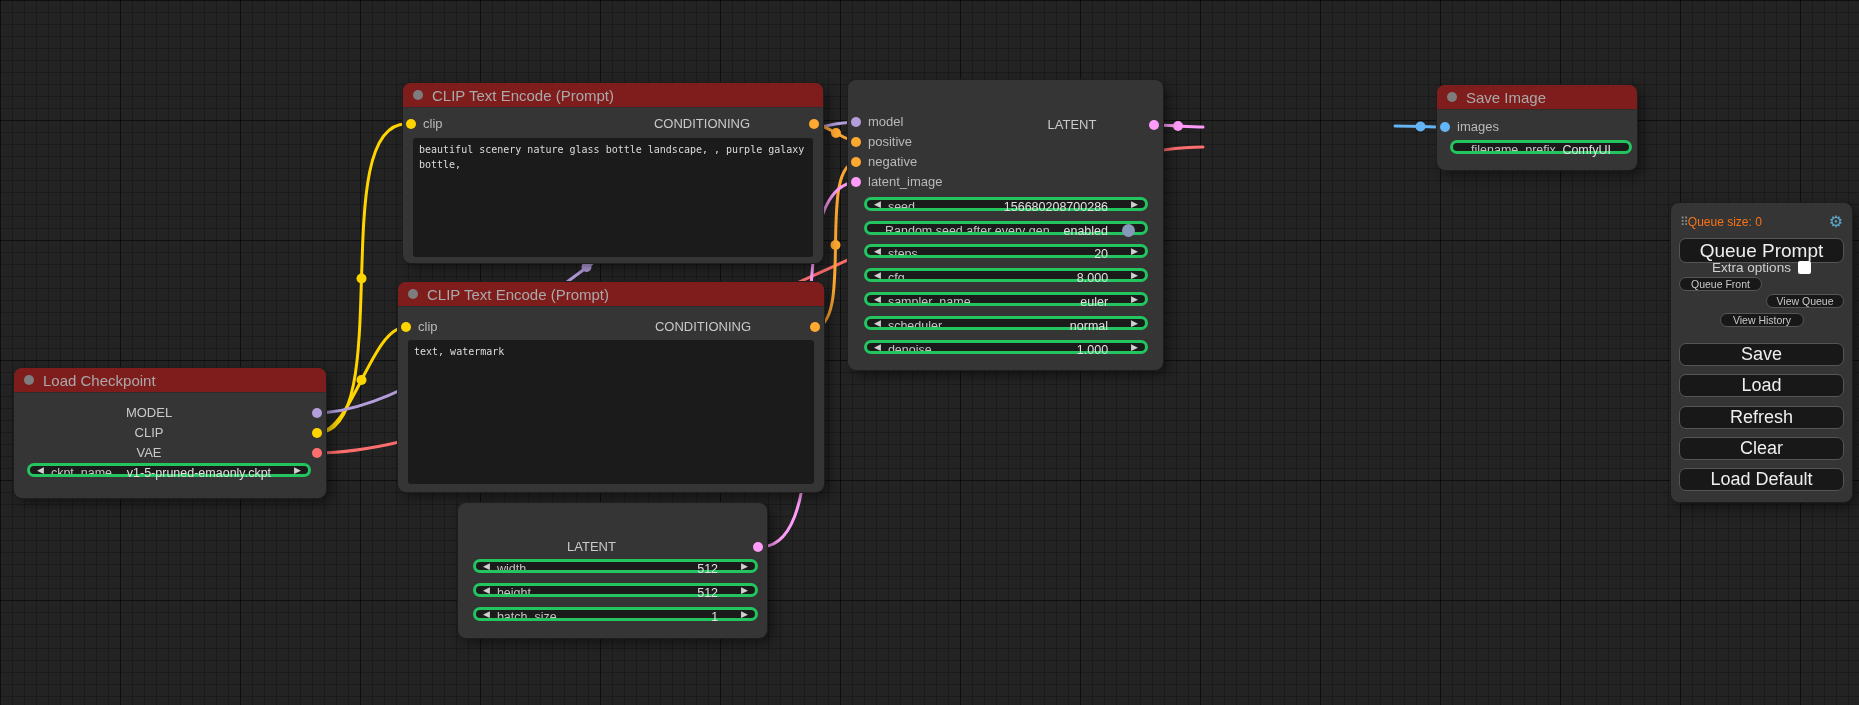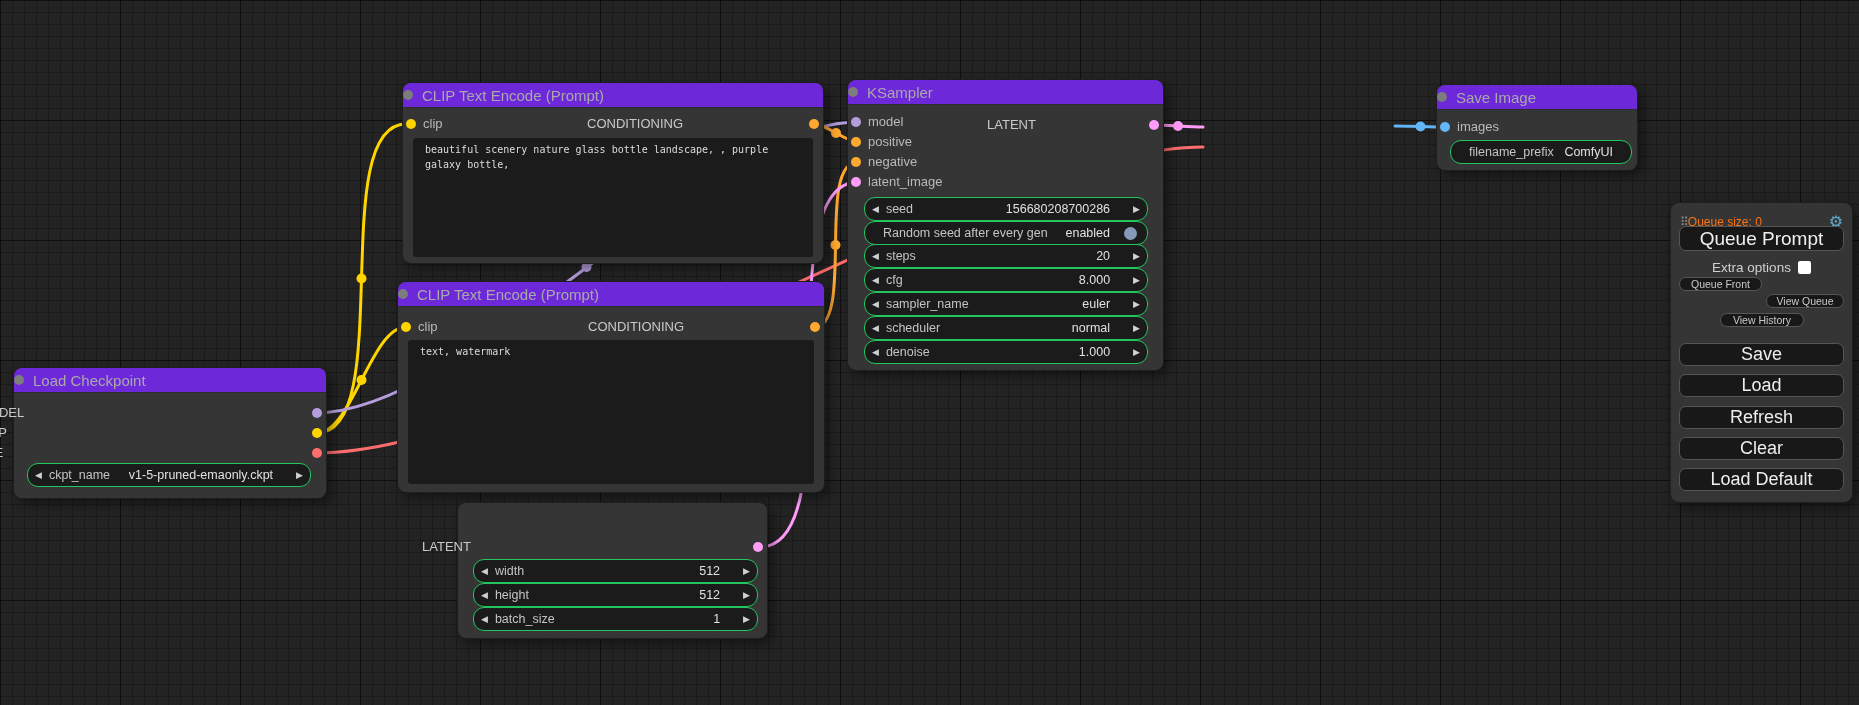--- a/index.html
+++ b/index.html
@@ -13,50 +13,50 @@
       linear-gradient(90deg, rgba(0,0,0,0.22) 1px, transparent 1px);
     background-size:120px 120px,120px 120px,12px 12px,12px 12px;
     font-family:"Liberation Sans", sans-serif;
   }
   #wires{position:absolute;left:0;top:0;z-index:1;}
   .node{
     position:absolute;z-index:2;background:#353535;border-radius:8px;
     box-shadow:0 0 0 1px #1e1e1e, 5px 5px 12px rgba(0,0,0,0.45);
   }
   .node-title{
-    height:24px;background:#6d28d9;border-radius:8px 8px 0 0;
-    display:flex;align-items:center;padding-left:0;
+    height:24px;background:#7f1d1d;border-radius:8px 8px 0 0;
+    display:flex;align-items:center;padding-left:10px;
     border-bottom:1px solid #2d2d2d;
   }
   .tdot{width:10px;height:10px;border-radius:50%;background:#7d7d7d;flex:0 0 auto;}
   .ttext{color:#a9a9a9;font-size:15px;margin-left:9px;white-space:nowrap;}
   .slot{position:absolute;height:20px;line-height:20px;font-size:13px;}
   .slot .sdot{position:absolute;width:10px;height:10px;border-radius:50%;top:5px;}
   .slot.in{left:0;color:#b9b9b9;padding-left:20px;}
   .slot.in .sdot{left:3px;}
-  .slot.out{right:0;color:#c9c9c9;text-align:left;padding-right:36px;}
+  .slot.out{right:0;color:#c9c9c9;text-align:center;padding-right:21px;}
   .slot.out .sdot{right:4px;}
   .c-model{background:#b39ddb}.c-clip{background:#ffd500}.c-vae{background:#ff6e6e}
   .c-cond{background:#ffa931}.c-latent{background:#ff9cf9}.c-image{background:#64b5f6}
   .widget{
-    position:absolute;height:24px;background:#1b1b1b;border:1px solid #22c55e;
-    border-radius:11px;display:flex;align-items:center;box-sizing:border-box;
+    position:absolute;height:14px;background:#1b1b1b;border:3px solid #22c55e;
+    border-radius:11px;display:flex;box-sizing:border-box;
     padding:0 7px;font-size:12.5px;color:#c4c4c4;
   }
   .widget .arrow{font-size:9px;color:#d0d0d0;flex:0 0 auto;line-height:1;}
   .widget .wlabel{margin-left:7px;flex:1 1 auto;white-space:nowrap;overflow:hidden;}
   .widget .wvalue{color:#e0e0e0;margin-right:23px;white-space:nowrap;}
   .widget.noarrow{padding:0 10px 0 18px;}
   .widget.noarrow .wlabel{margin-left:0;}
   .widget.noarrow .wvalue{margin-right:8px;}
   .toggle{width:13px;height:13px;border-radius:50%;background:#8699b8;margin-left:6px;flex:0 0 auto;}
   .prompt{
     position:absolute;background:#1b1b1b;border-radius:3px;color:#dcdcdc;
     font-family:"DejaVu Sans Mono", monospace;font-size:10px;line-height:15px;
-    padding:4px 12px;box-sizing:border-box;white-space:pre-wrap;word-break:break-word;
+    padding:4px 6px;box-sizing:border-box;white-space:pre-wrap;word-break:break-word;
   }
   
   #queue{
     position:absolute;z-index:3;left:1671px;top:203px;width:181px;height:299px;
     background:#353535;border-radius:8px;box-shadow:0 0 0 1px #1e1e1e, 5px 5px 14px rgba(0,0,0,0.5);
     box-sizing:border-box;
   }
   #queue .hdr{position:absolute;left:0;top:8px;width:100%;height:22px;display:flex;align-items:center;}
   #queue .drag{color:#8a8a8a;font-size:12px;margin-left:9px;letter-spacing:-1px;}
   #queue .qtitle{flex:1;text-align:left;color:#f97316;font-size:12px;}
@@ -152,24 +152,20 @@
     </div>
     <div class="widget" style="left:15px;top:104px;width:285px">
       <span class="arrow">◀</span>
       <span class="wlabel">batch_size</span>
       <span class="wvalue">1</span>
       <span class="arrow">▶</span>
     </div>
   </div>
 
   <div class="node" style="left:848px;top:80px;width:315px;height:290px">
-    <div class="node-title">
-      <span class="tdot"></span>
-      <span class="ttext">KSampler</span>
-    </div>
     <div class="slot in" style="top:32px;width:160px"><span class="sdot c-model"></span><span>model</span></div>
     <div class="slot in" style="top:52px;width:160px"><span class="sdot c-cond"></span><span>positive</span></div>
     <div class="slot in" style="top:72px;width:160px"><span class="sdot c-cond"></span><span>negative</span></div>
     <div class="slot in" style="top:92px;width:160px"><span class="sdot c-latent"></span><span>latent_image</span></div>
     <div class="slot out" style="top:35px;width:140px"><span>LATENT</span><span class="sdot c-latent"></span></div>
 
     <div class="widget" style="left:16px;top:117px;width:284px">
       <span class="arrow">◀</span>
       <span class="wlabel">seed</span>
       <span class="wvalue">156680208700286</span>
@@ -224,21 +220,21 @@
       <span class="wvalue">ComfyUI</span>
     </div>
   </div>
 
   <div id="queue">
     <div class="hdr">
       <span class="drag">⠿</span>
       <span class="qtitle">Queue size: 0</span>
       <span class="gear">⚙</span>
     </div>
-    <div class="qbtn" style="top:23px;height:25px;font-size:19px">Queue Prompt</div>
+    <div class="qbtn" style="top:35px;height:25px;font-size:19px">Queue Prompt</div>
     <div class="extra">
       <span>Extra options</span>
       <span class="chk"></span>
     </div>
     <div class="qbtn small" style="left:8px;top:74px;width:83px;height:14px">Queue Front</div>
     <div class="qbtn small" style="left:95px;top:91px;width:78px;height:14px">View Queue</div>
     <div class="qbtn small" style="left:49px;top:110px;width:84px;height:14px">View History</div>
     <div class="qbtn" style="top:140px;height:23px;font-size:18px">Save</div>
     <div class="qbtn" style="top:171px;height:23px;font-size:18px">Load</div>
     <div class="qbtn" style="top:203px;height:23px;font-size:18px">Refresh</div>

